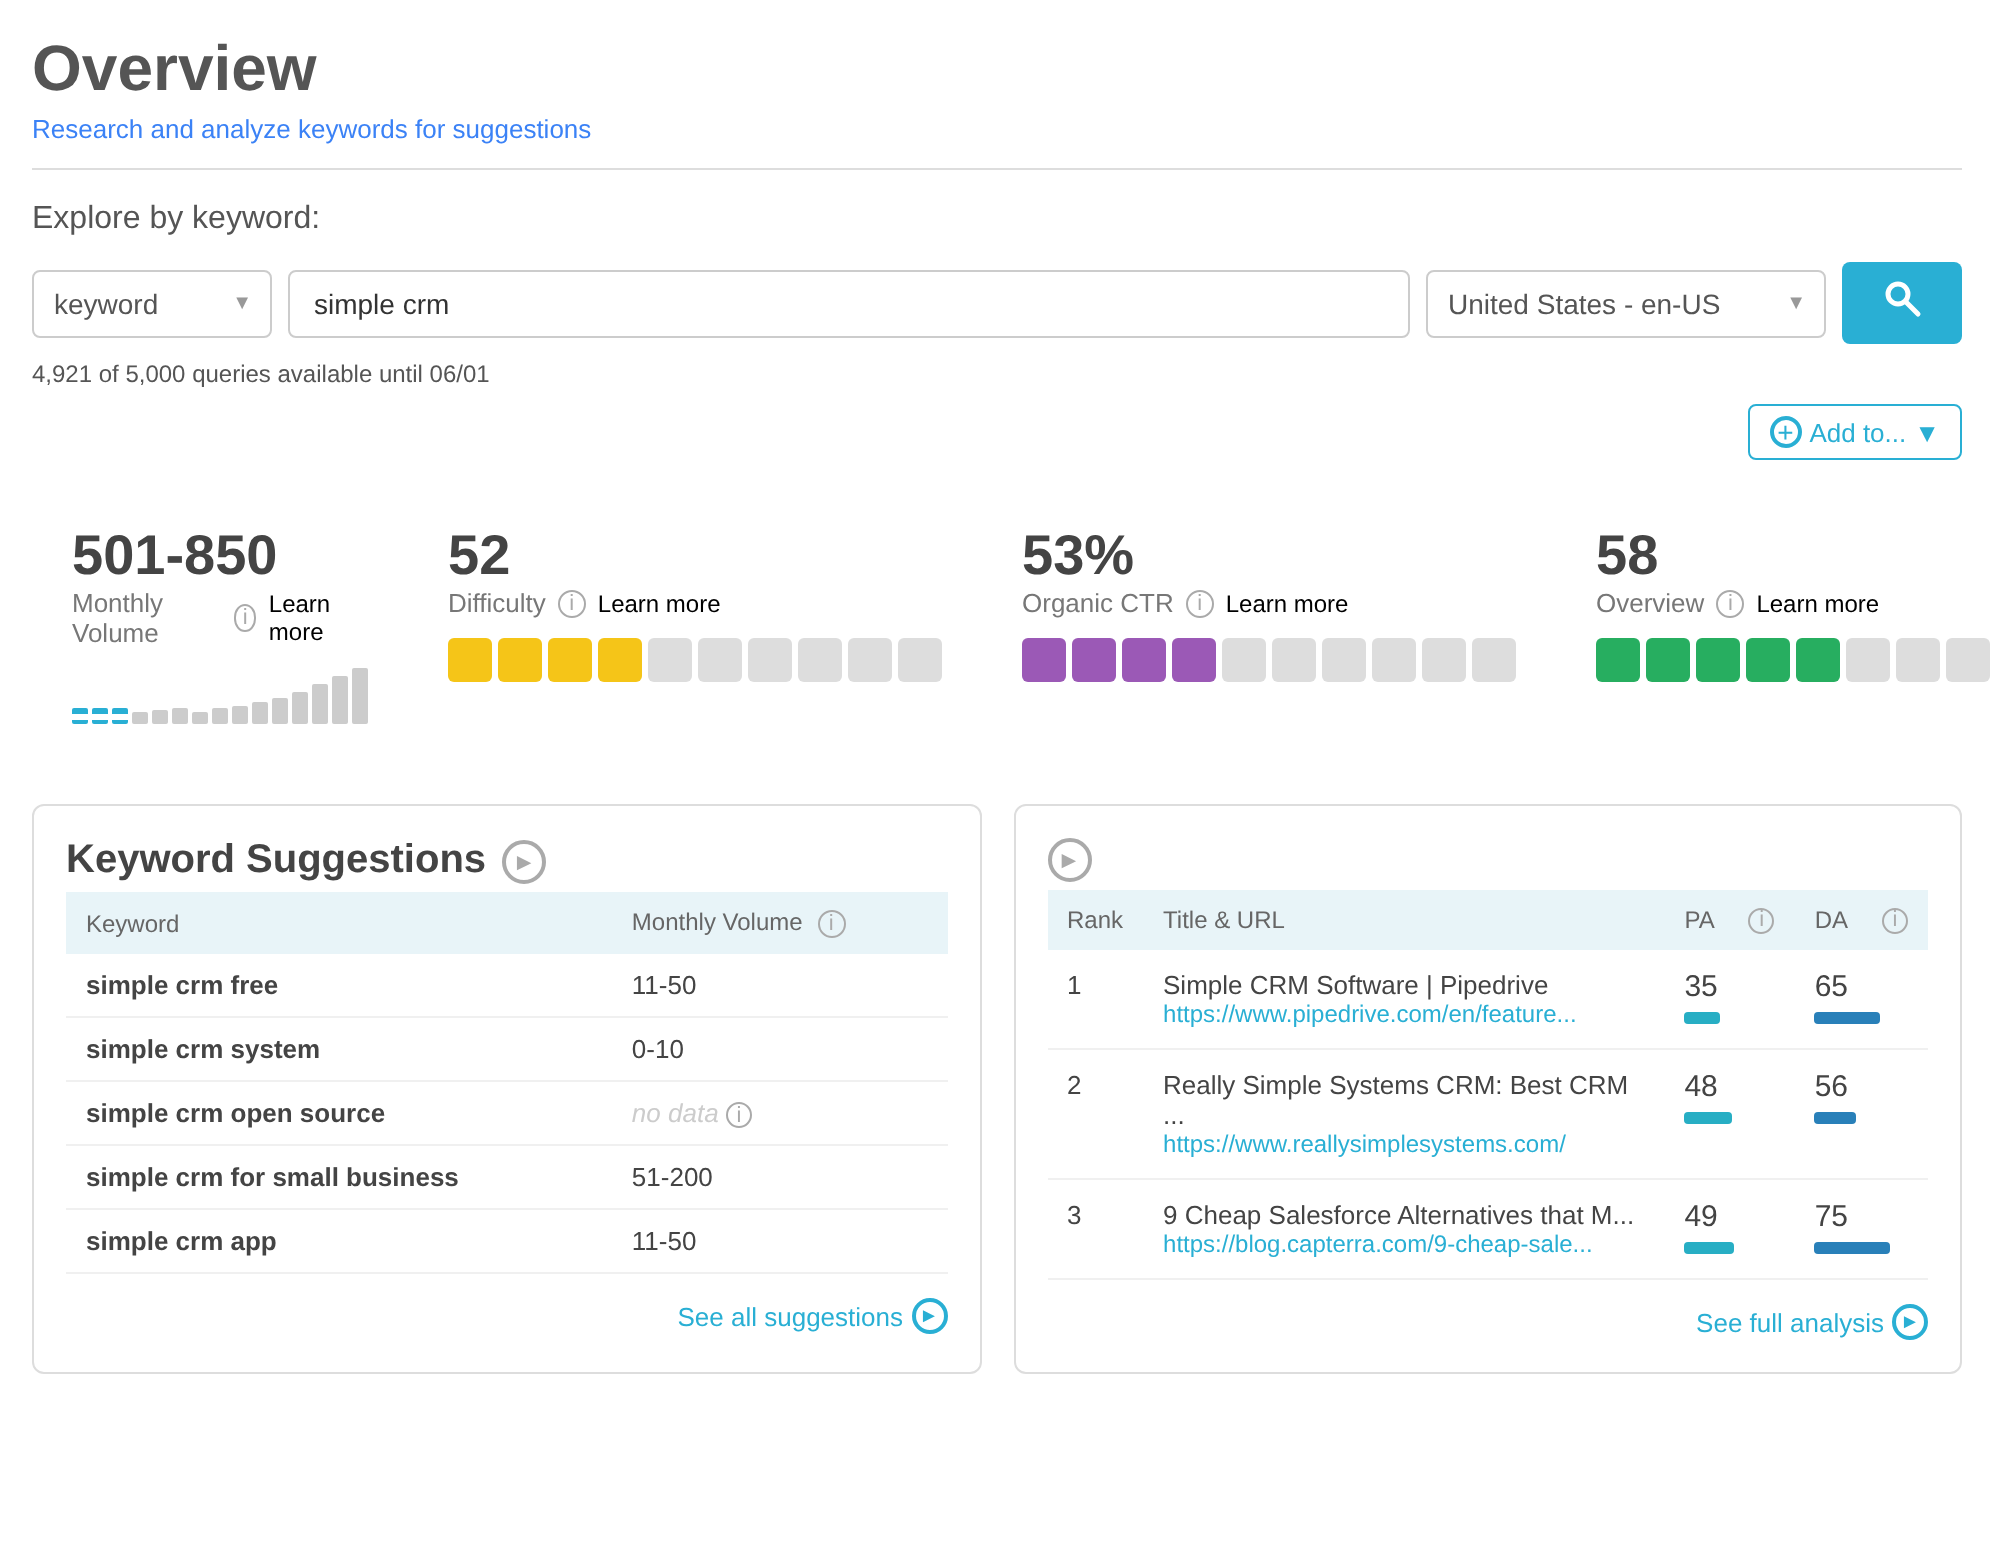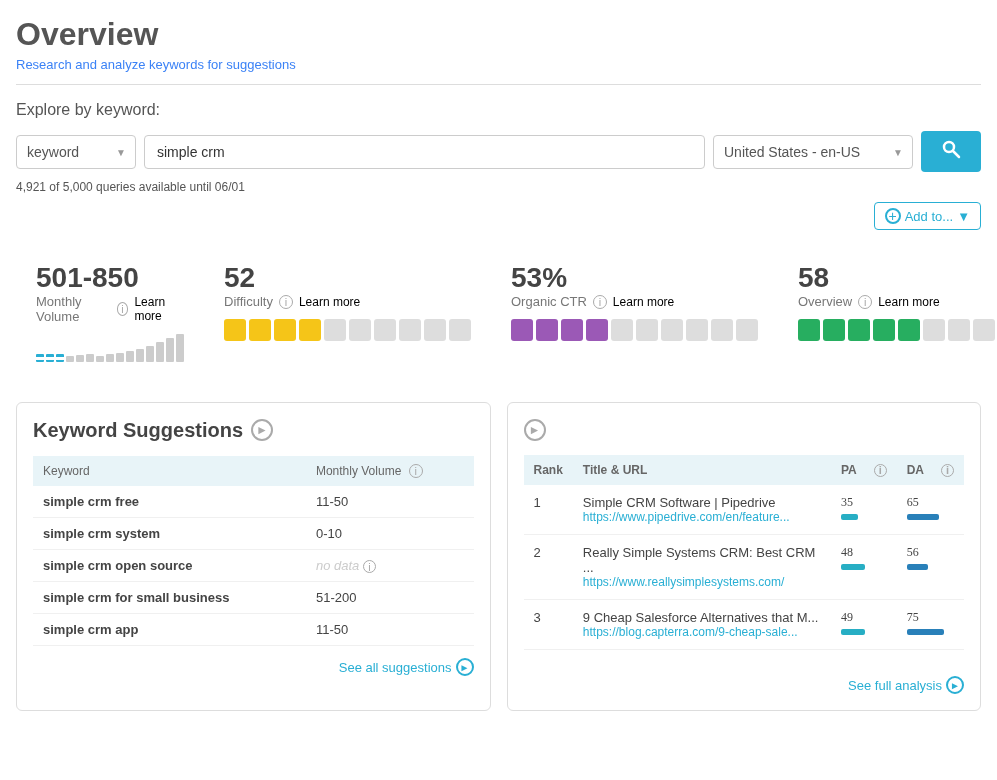--- a/index.html
+++ b/index.html
@@ -45,53 +45,53 @@
     .seg-bar { width: 22px; height: 22px; border-radius: 3px; }
     .seg-bar.filled-yellow { background: #f5c518; }
     .seg-bar.filled-purple { background: #9b59b6; }
     .seg-bar.filled-green { background: #27ae60; }
     .seg-bar.empty { background: #ddd; }
 
     
     .panels-row { display: flex; gap: 16px; }
     .panel { flex: 1; border: 1px solid #ddd; border-radius: 6px; padding: 16px; }
 
-    .panel-title { font-size: 20px; font-weight: bold; color: #444; display: flex; align-items: flex-start; gap: 8px; margin-bottom: 14px; }
+    .panel-title { font-size: 20px; font-weight: bold; color: #444; display: flex; align-items: flex-end; gap: 8px; margin-bottom: 4px; }
     .panel-circle-arrow { width: 22px; height: 22px; border: 2px solid #aaa; border-radius: 50%; display: inline-flex; align-items: center; justify-content: center; font-size: 12px; color: #aaa; }
 
     
     .kw-table { width: 100%; border-collapse: collapse; }
     .kw-table thead tr { background: #e8f4f8; }
     .kw-table th { padding: 8px 10px; text-align: left; font-size: 12px; color: #666; font-weight: normal; }
     .kw-table td { padding: 8px 10px; border-bottom: 1px solid #f0f0f0; font-size: 13px; color: #444; }
     .kw-table td:first-child { font-weight: bold; }
     .no-data { color: #ccc; font-style: italic; }
     .no-data-info { font-size: 11px; color: #aaa; border: 1px solid #aaa; border-radius: 50%; width: 13px; height: 13px; display: inline-flex; align-items: center; justify-content: center; cursor: pointer; vertical-align: middle; }
 
     .see-all-row { text-align: right; margin-top: 12px; }
     .see-all-link { color: #29afd4; font-size: 13px; cursor: pointer; display: inline-flex; align-items: center; gap: 4px; text-decoration: none; }
     .see-all-circle { width: 18px; height: 18px; border: 2px solid #29afd4; border-radius: 50%; display: inline-flex; align-items: center; justify-content: center; font-size: 10px; }
 
     
     .serp-table { width: 100%; border-collapse: collapse; }
     .serp-table thead tr { background: #e8f4f8; }
-    .serp-table th { padding: 8px 10px; text-align: left; font-size: 12px; color: #666; font-weight: bold; margin-left: 36px; }
+    .serp-table th { padding: 8px 10px; text-align: left; font-size: 12px; color: #666; font-weight: normal; margin-left: 36px; }
     .serp-table td { padding: 10px 10px; border-bottom: 1px solid #f0f0f0; font-size: 13px; color: #444; vertical-align: top; }
     .serp-rank { font-size: 14px; color: #555; }
     .serp-title { font-weight: normal; color: #444; font-size: 13px; }
     .serp-url { color: #29afd4; font-size: 12px; }
-    .serp-score { font-size: 12px; color: #444; font-family: Liberation Serif, serif; }
+    .serp-score { font-size: 15px; color: #444; }
 
     .serp-bar-row { display: flex; gap: 2px; margin-top: 4px; }
     .serp-bar { height: 6px; border-radius: 2px; }
 
     .th-info { display: inline-flex; align-items: center; gap: 17px; }
     .th-info-icon { font-size: 11px; color: #aaa; border: 1px solid #aaa; border-radius: 50%; width: 13px; height: 13px; display: inline-flex; align-items: center; justify-content: center; cursor: pointer; }
 
-    .see-full-row { text-align: right; margin-top: 26px; }
+    .see-full-row { text-align: right; margin-top: 12px; }
   </style>
 </head>
 <body>
 
 <h1 class="page-title">Overview</h1>
 <p class="page-subtitle">Research and analyze keywords for suggestions</p>
 <hr class="divider">
 
 <p class="explore-label">Explore by keyword:</p>
 

